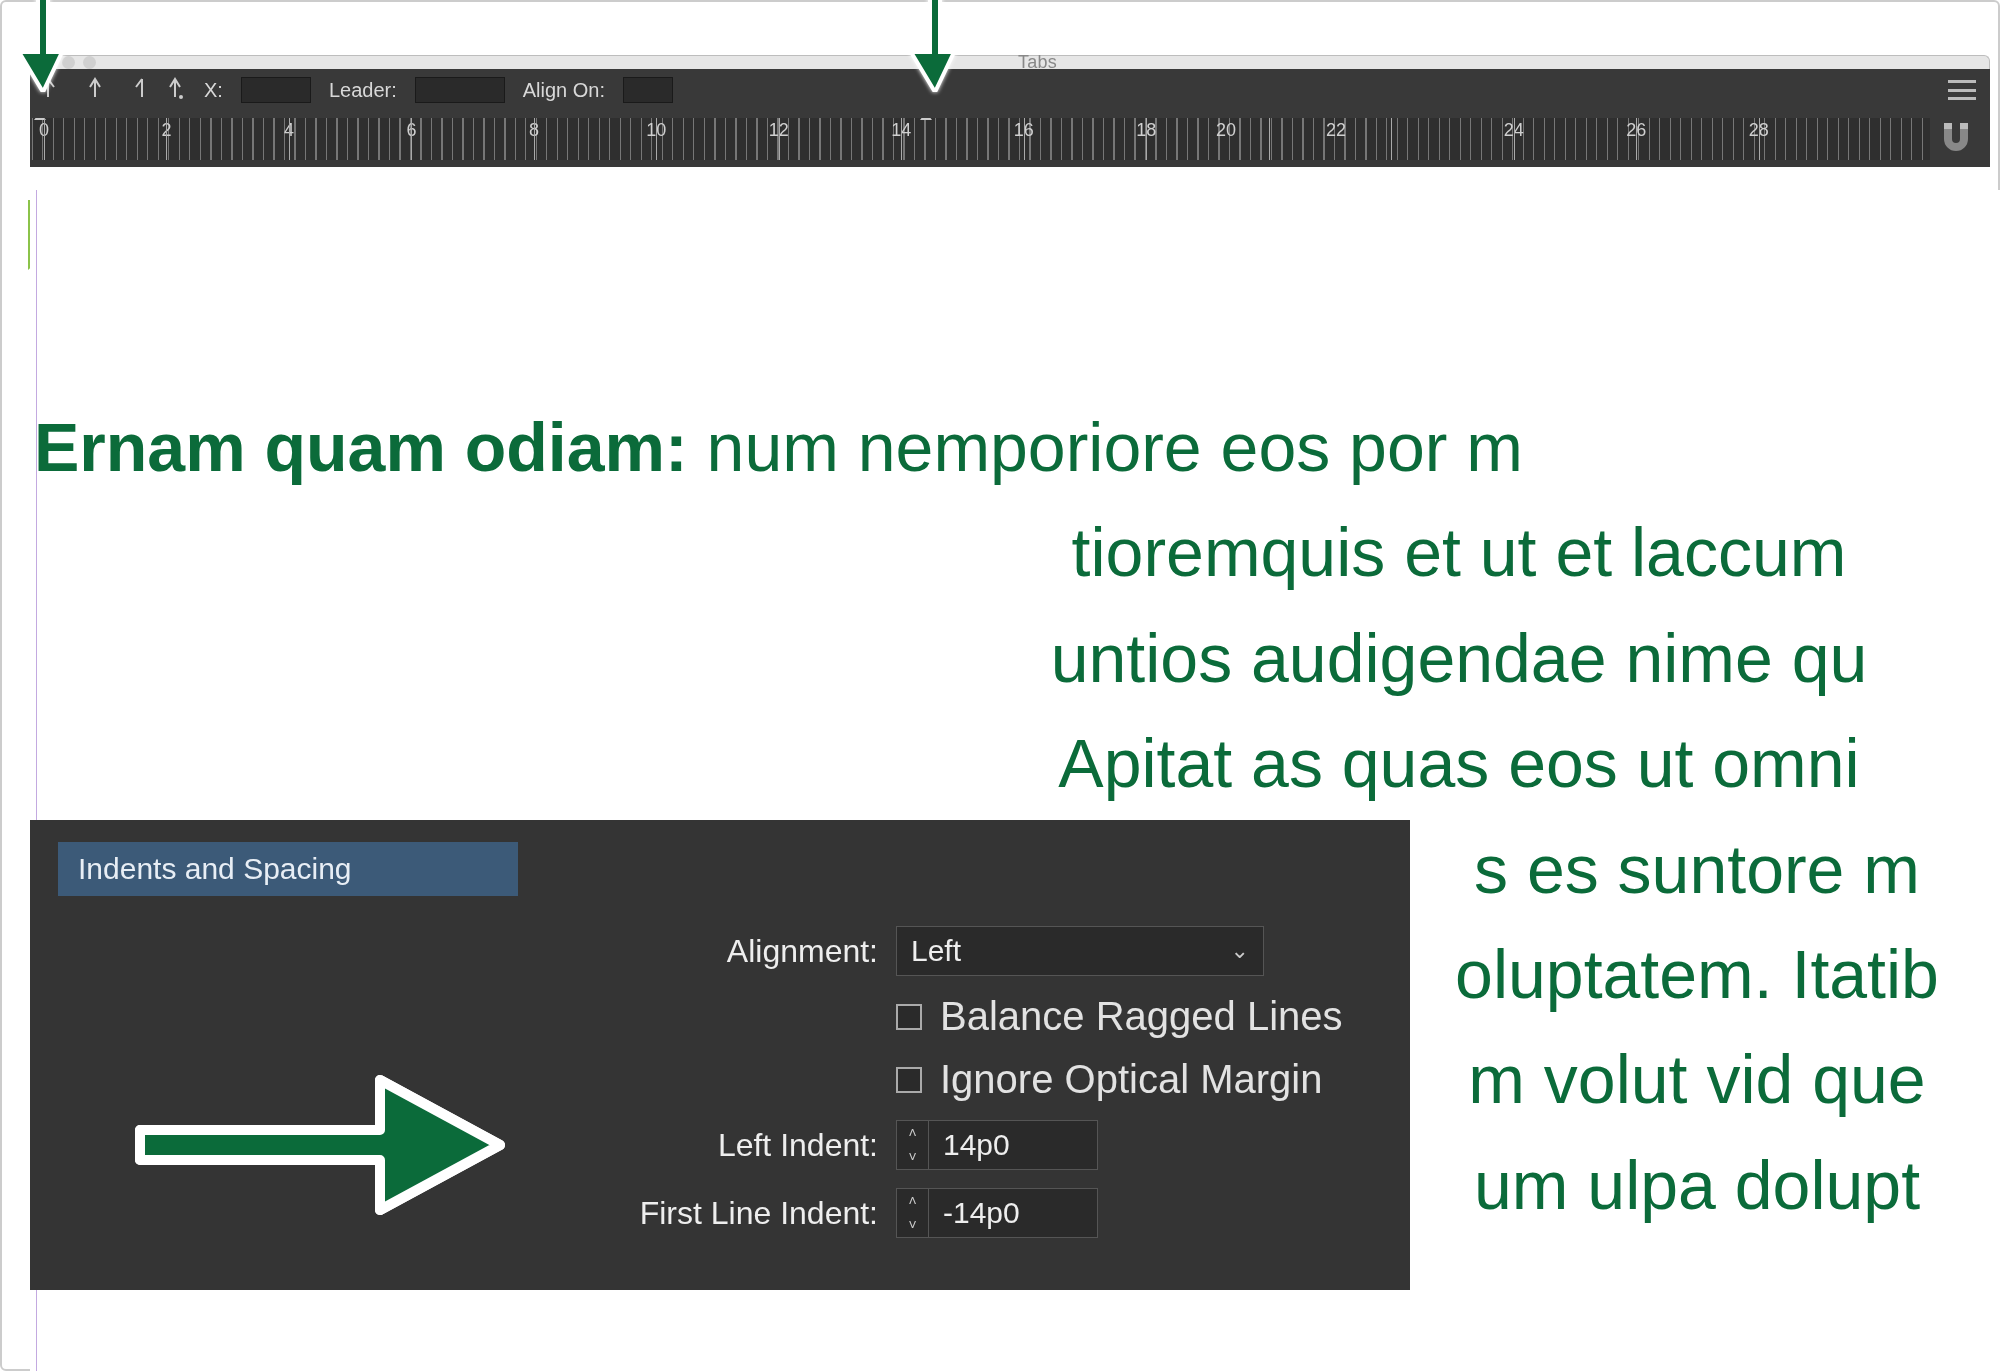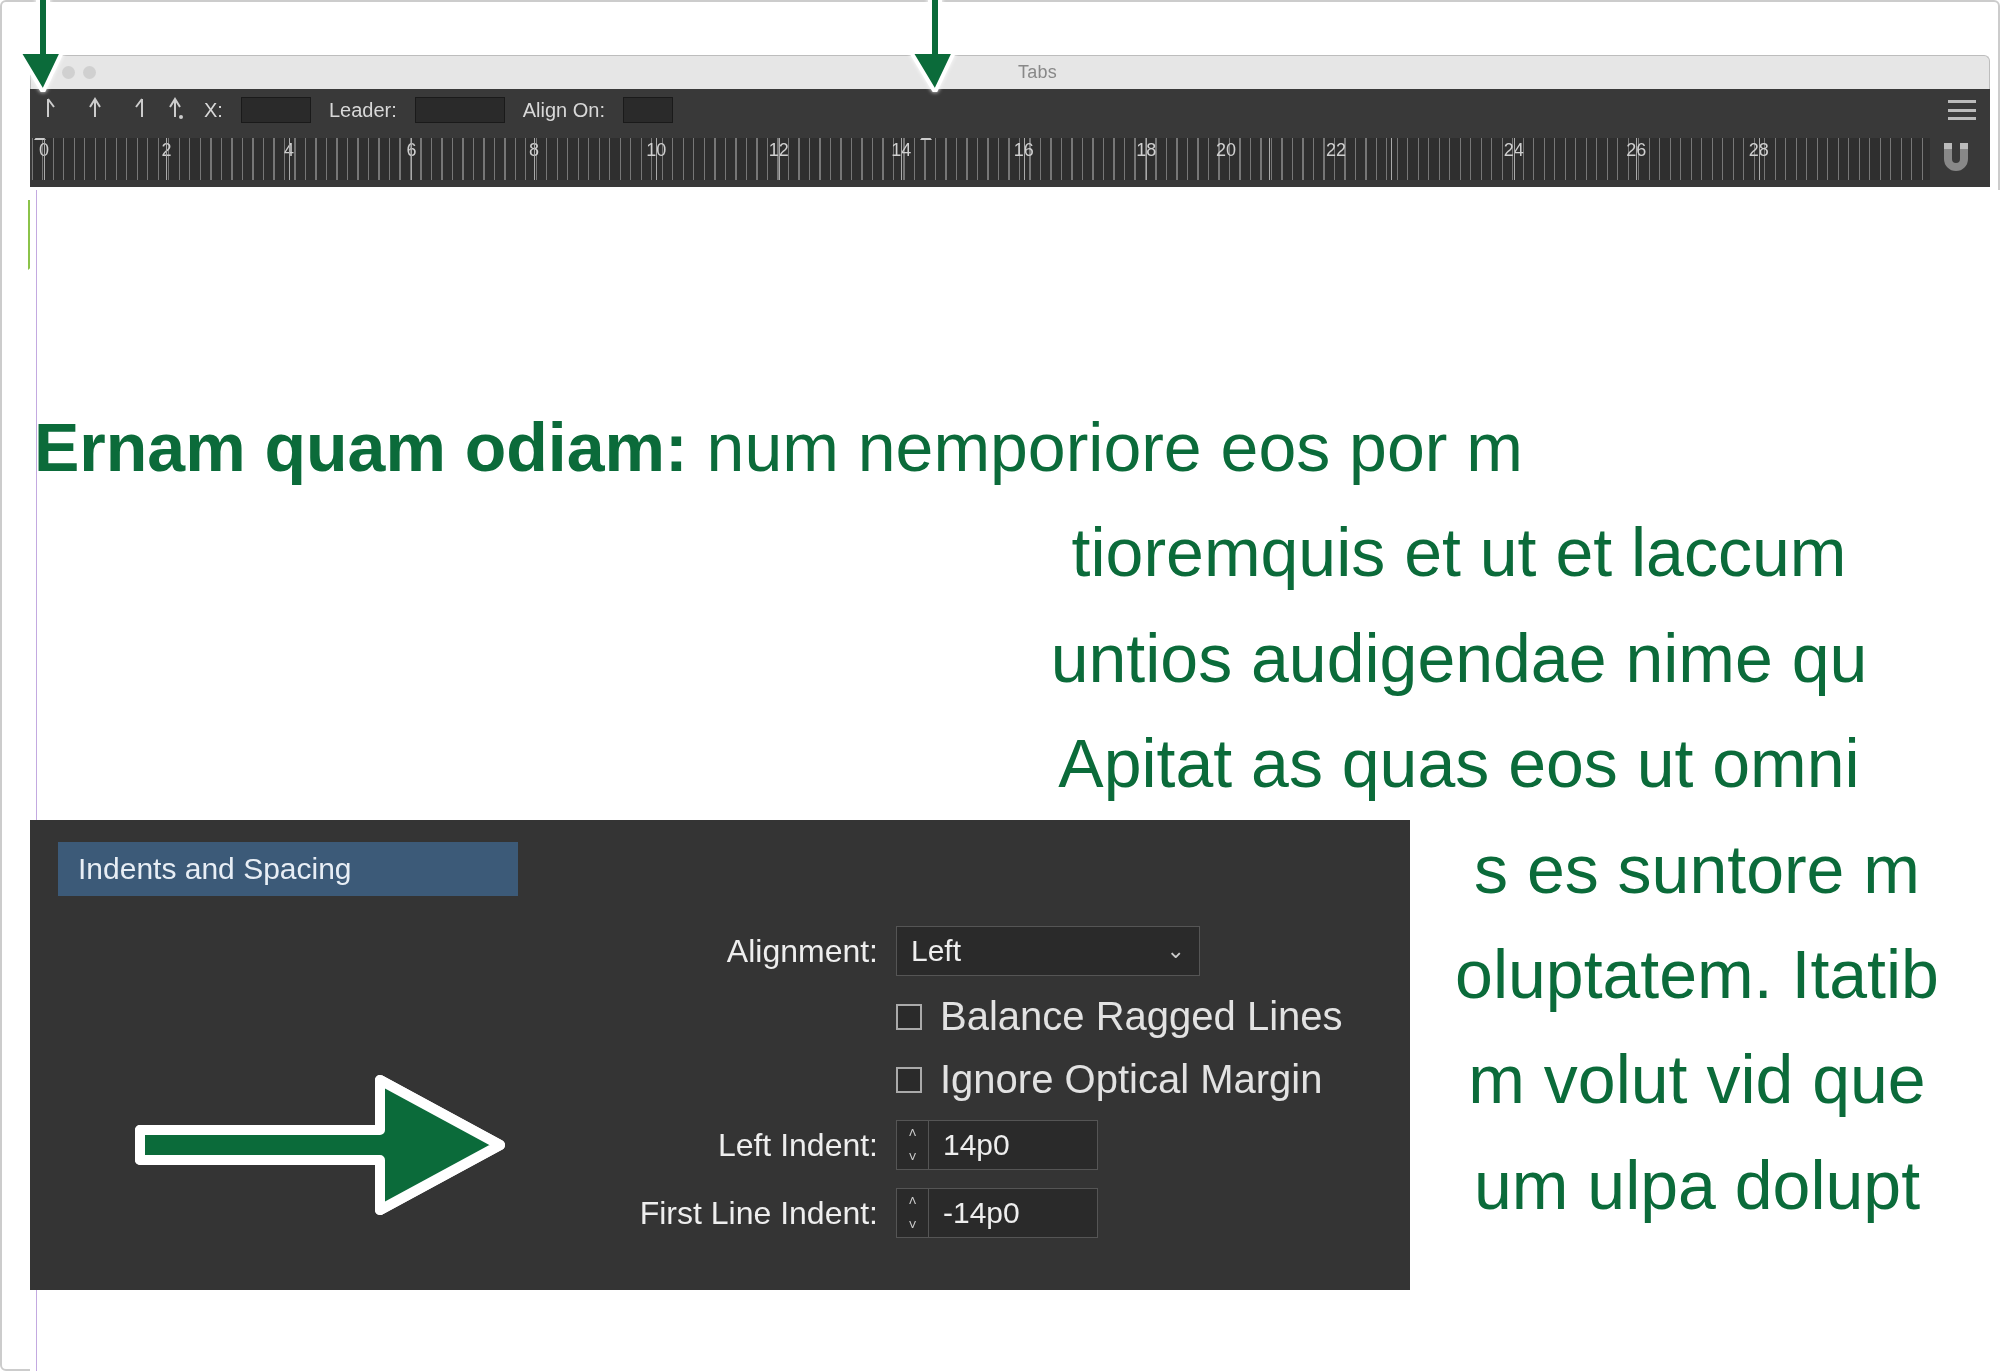--- a/index.html
+++ b/index.html
@@ -21,21 +21,21 @@
   }
 
   
   .tabs-window {
     position: absolute;
     left: 30px;
     top: 55px;
     right: 10px;
   }
   .tabs-titlebar {
-    height: 34px;
+    height: 14px;
     background: #e6e6e6;
     border: 1px solid #bdbdbd;
     border-bottom: none;
     border-radius: 6px 6px 0 0;
     display: flex;
     align-items: center;
     padding: 0 10px;
   }
   .traffic {
     display: flex; gap: 8px; align-items: center;
@@ -269,21 +269,21 @@
   .select, .num-input {
     background: #2a2a2a;
     border: 1px solid #555;
     height: 50px;
     color: #eee;
     font-size: 30px;
     padding: 0 14px;
     display: flex;
     align-items: center;
   }
-  .select { width: 304px; justify-content: space-between; }
+  .select { width: 368px; justify-content: space-between; }
   .select .chev {
     font-size: 22px; color: #ccc;
   }
   .checkbox {
     width: 26px; height: 26px;
     border: 2px solid #aaa;
     background: #2a2a2a;
     display: inline-block;
   }
   .chk-row { margin-left: 318px; gap: 16px; }

